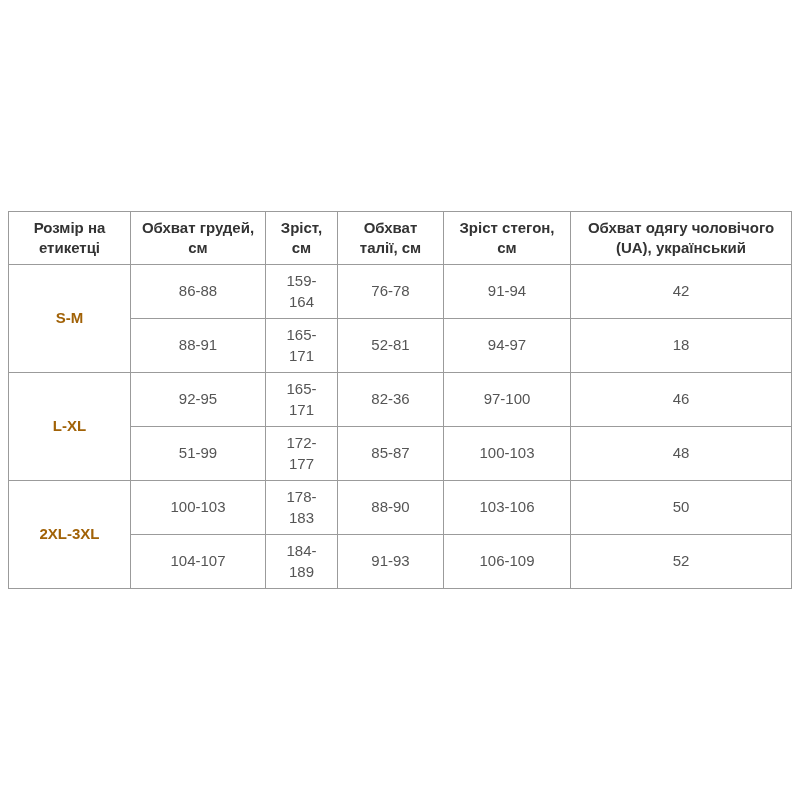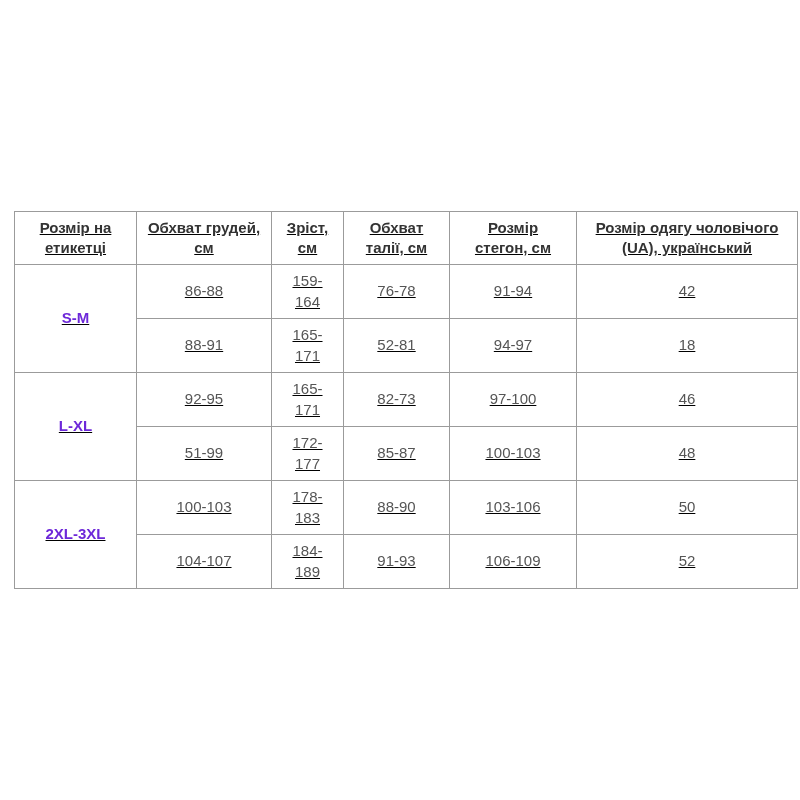--- a/index.html
+++ b/index.html
@@ -11,26 +11,25 @@
     font-family: "Liberation Sans", sans-serif;
   }
   .page {
     position: relative;
     width: 800px;
     height: 800px;
     overflow: hidden;
   }
   table.size-table {
     position: absolute;
-    left: 14px;
+    left: 8px;
     top: 211px;
     border-collapse: collapse;
     table-layout: fixed;
     width: 783px;
-    text-decoration: underline;
   }
   table.size-table th,
   table.size-table td {
     border: 1px solid #9b9b9b;
     text-align: center;
     vertical-align: middle;
     font-size: 15px;
     line-height: 1.35;
     padding: 2px 10px;
     box-sizing: border-box;
@@ -40,21 +39,21 @@
     color: #333333;
     font-weight: 700;
     height: 53px;
   }
   table.size-table tbody td {
     color: #555555;
     font-weight: 400;
     height: 54px;
   }
   table.size-table tbody th.group-label {
-    color: #6d28d9;
+    color: #a16207;
     font-weight: 700;
   }
   
   .col-label  { width: 122px; }
   .col-chest  { width: 135px; }
   .col-height { width: 72px; }
   .col-waist  { width: 106px; }
   .col-hips   { width: 127px; }
   .col-ua     { width: 221px; }
   
@@ -72,22 +71,22 @@
       <col class="col-waist">
       <col class="col-hips">
       <col class="col-ua">
     </colgroup>
     <thead>
       <tr>
         <th>Розмір на етикетці</th>
         <th>Обхват грудей, см</th>
         <th>Зріст, см</th>
         <th>Обхват талії, см</th>
-        <th>Розмір стегон, см</th>
-        <th>Розмір одягу чоловічого (UA), український</th>
+        <th>Зріст стегон, см</th>
+        <th>Обхват одягу чоловічого (UA), український</th>
       </tr>
     </thead>
     <tbody>
 
       <tr>
         <th class="group-label" rowspan="2">S-M</th>
         <td>86-88</td>
         <td class="cell-height">159-164</td>
         <td>76-78</td>
         <td>91-94</td>
@@ -98,21 +97,21 @@
         <td class="cell-height">165-171</td>
         <td>52-81</td>
         <td>94-97</td>
         <td>18</td>
       </tr>
 
       <tr>
         <th class="group-label" rowspan="2">L-XL</th>
         <td>92-95</td>
         <td class="cell-height">165-171</td>
-        <td>82-73</td>
+        <td>82-36</td>
         <td>97-100</td>
         <td>46</td>
       </tr>
       <tr>
         <td>51-99</td>
         <td class="cell-height">172-177</td>
         <td>85-87</td>
         <td>100-103</td>
         <td>48</td>
       </tr>

